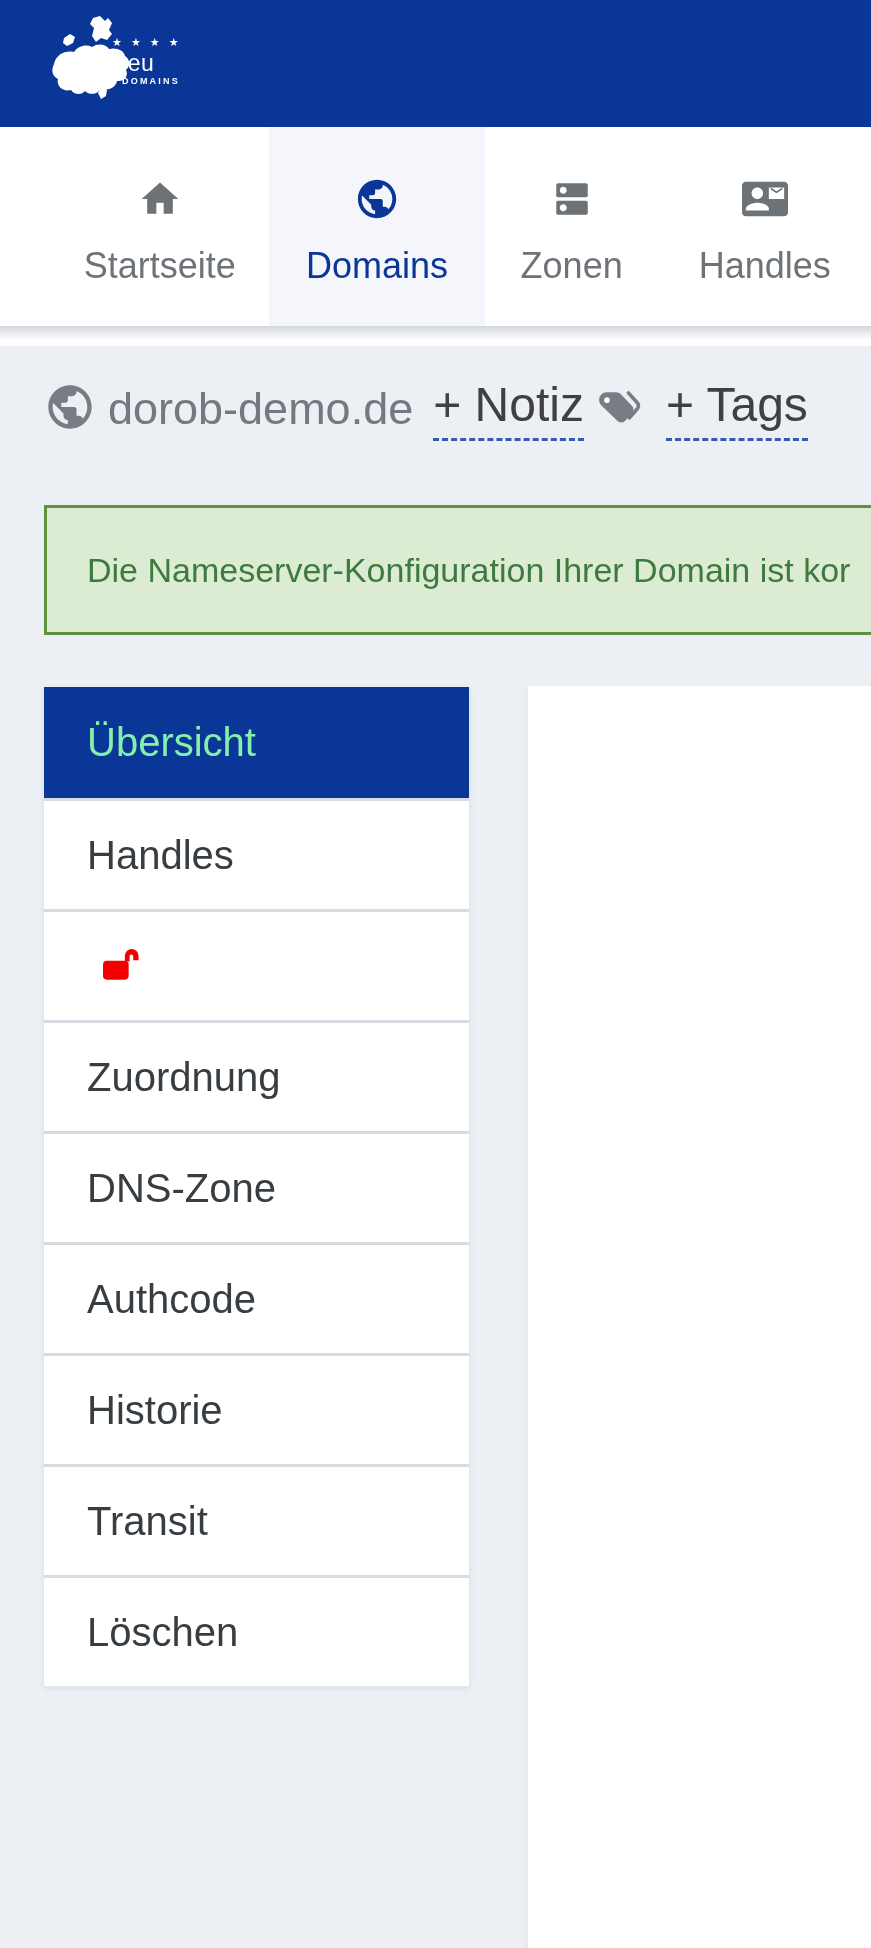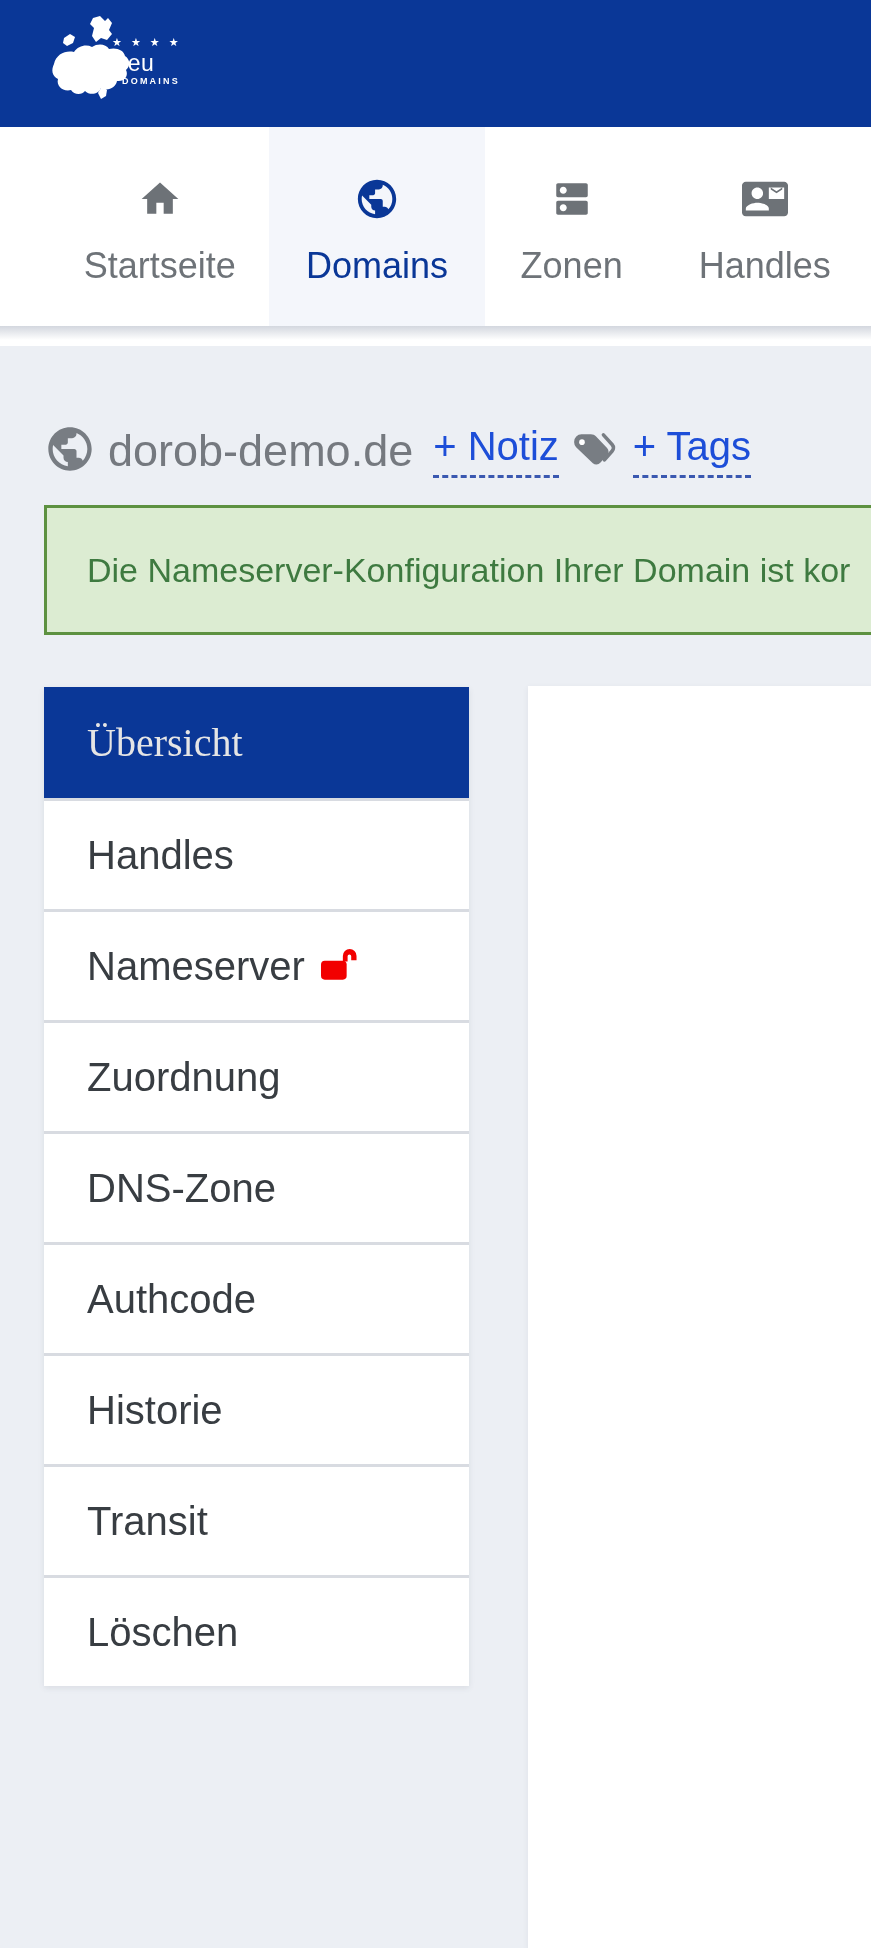--- a/index.html
+++ b/index.html
@@ -46,50 +46,50 @@
   .nav-tab .tab-label { margin-top:22px; font-size:36px; color:#6e7378; }
   .nav-tab.active { background:#f4f6fb; }
   .nav-tab.active .tab-icon svg { fill:#0a3797; }
   .nav-tab.active .tab-label { color:#0a3797; }
   .nav-tab:nth-child(1){ width:222px; }
   .nav-tab:nth-child(2){ width:218px; }
   .nav-tab:nth-child(3){ width:176px; }
   .nav-tab:nth-child(4){ width:215px; }
   
   .title-row {
-    position:absolute; left:44px; top:420px; width:827px; height:62px;
+    position:absolute; left:44px; top:378px; width:827px; height:62px;
     display:flex; align-items:center; white-space:nowrap;text-align:right;
   }
   .title-row .globe { flex:0 0 auto; }
   .domain-title { font-size:45px; color:#75797f; margin-left:12px; }
   .dashed-link {
-    font-size:40px; color:#1d4ed8; text-decoration:none;
+    font-size:48px; color:#404040; text-decoration:none;
     border-bottom:3px dashed #3a58b0; padding-bottom:6px; cursor:pointer;
   }
   .link-notiz { margin-left:20px; }
   .tags-icon { margin-left:12px; margin-top:2px; flex:0 0 auto; }
-  .link-tags { margin-left:16px; }
+  .link-tags { margin-left:24px; }
   
   .alert {
     position:absolute; left:44px; top:505px; width:1200px; height:130px;
     background:#dcecd2; border:3px solid #5d9140;
     display:flex; align-items:center; padding-left:40px;
     font-size:34px; color:#3e7a40; white-space:nowrap; overflow:hidden;
   }
   
   .sidebar {
     position:absolute; left:44px; top:687px; width:425px;
     background:#ffffff; box-shadow:0 2px 6px rgba(60,70,90,0.10);
   }
   .side-item {
     height:111px; display:flex; align-items:center; padding-left:43px;
     font-size:40px; color:#383d42; background:#ffffff; cursor:pointer;
   }
   .side-item + .side-item { border-top:3px solid #d8dbe1; }
-  .side-item.active { background:#0a3797; color:#e5e5e5; border-top:none;font-family:Liberation Serif, serif; }
+  .side-item.active { background:#0a3797; color:#86efac; border-top:none; }
   .side-item .unlock { margin-left:16px; margin-top:4px; }
   
   .content-panel {
     position:absolute; left:528px; top:686px; width:500px; height:1262px;
     background:#ffffff; box-shadow:0 2px 6px rgba(60,70,90,0.08);
   }
 </style>
 </head>
 <body>
 
@@ -168,21 +168,20 @@
 </div>
 
 <div class="sidebar">
     <div class="side-item active">
       <span>Übersicht</span>
     </div>
     <div class="side-item">
       <span>Handles</span>
     </div>
     <div class="side-item">
-      <span>Nameserver</span>
   <span class="unlock">
     <svg width="38" height="37" viewBox="0 0 40 36">
       <g fill="#f20000">
         <rect x="0" y="15" width="27" height="20" rx="4"></rect>
         <path d="M23 16 V10 a7.2 7.2 0 0 1 14.4 0 v4.5 h-5.6 v-4.2 a1.9 1.9 0 0 0 -3.8 0 V16 Z"></path>
       </g>
     </svg>
   </span>
 </div>
     <div class="side-item">

